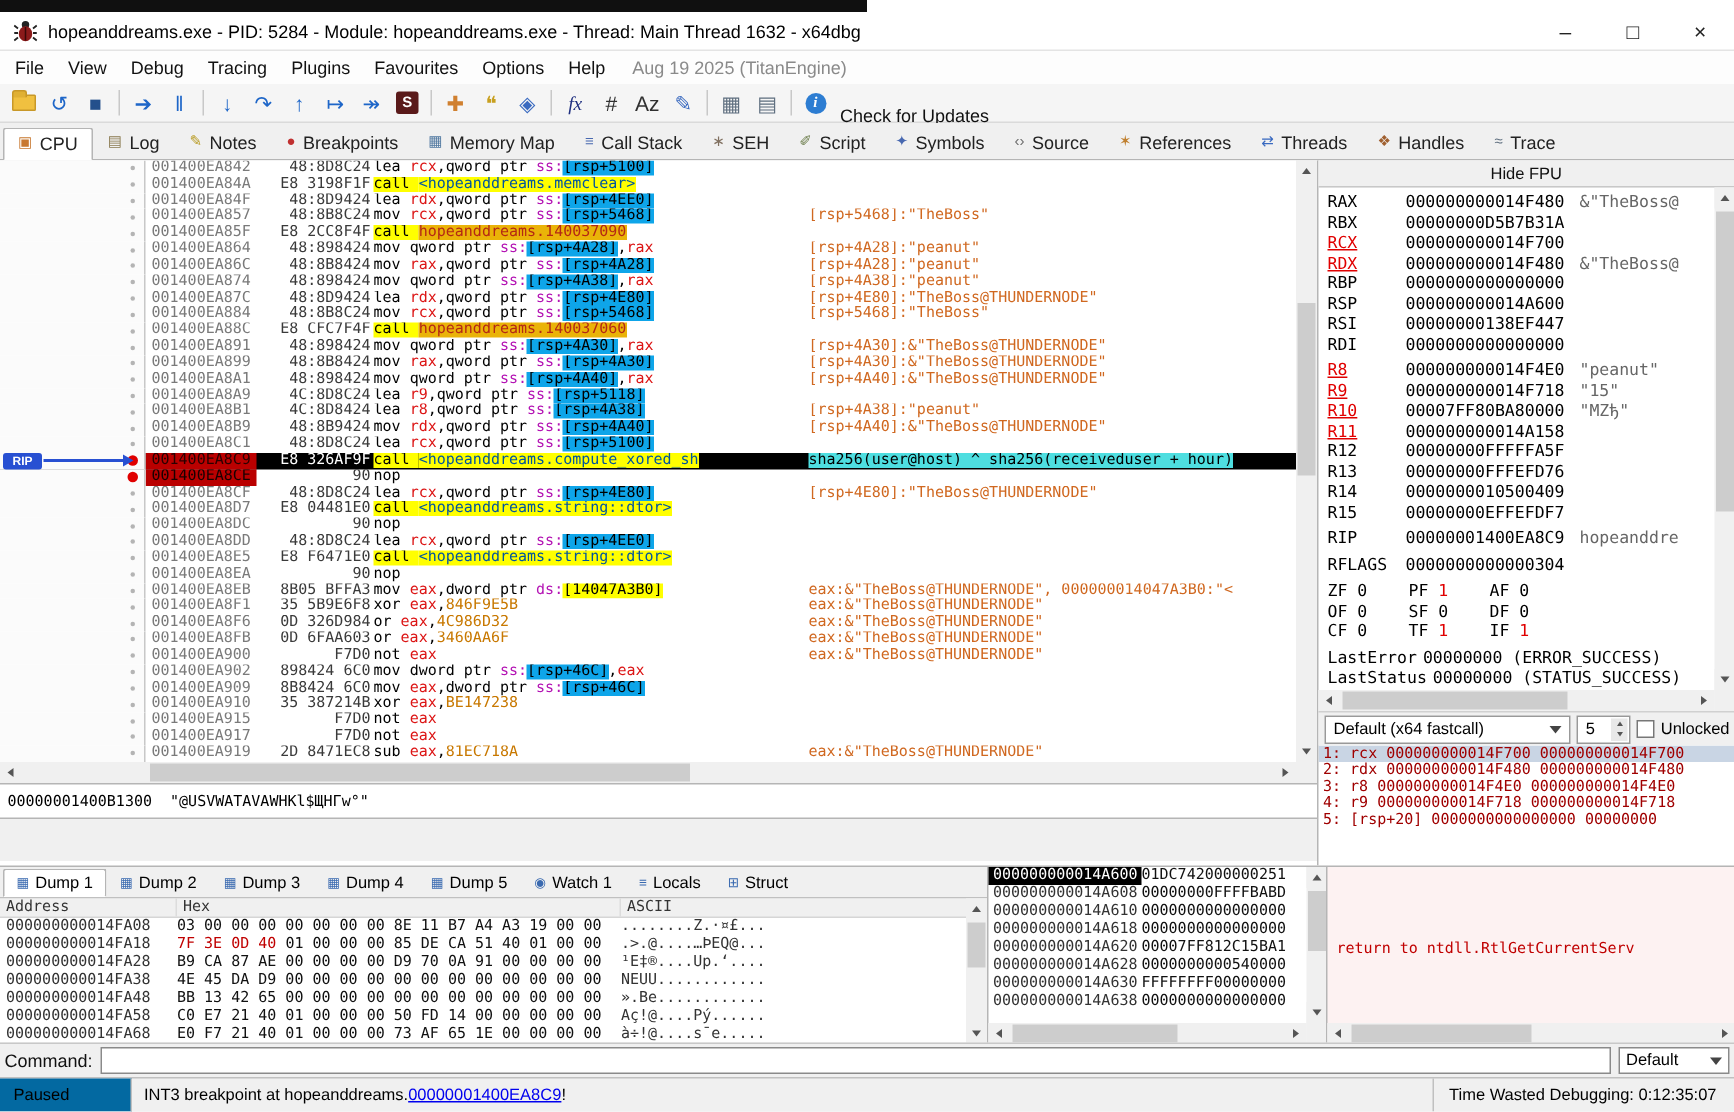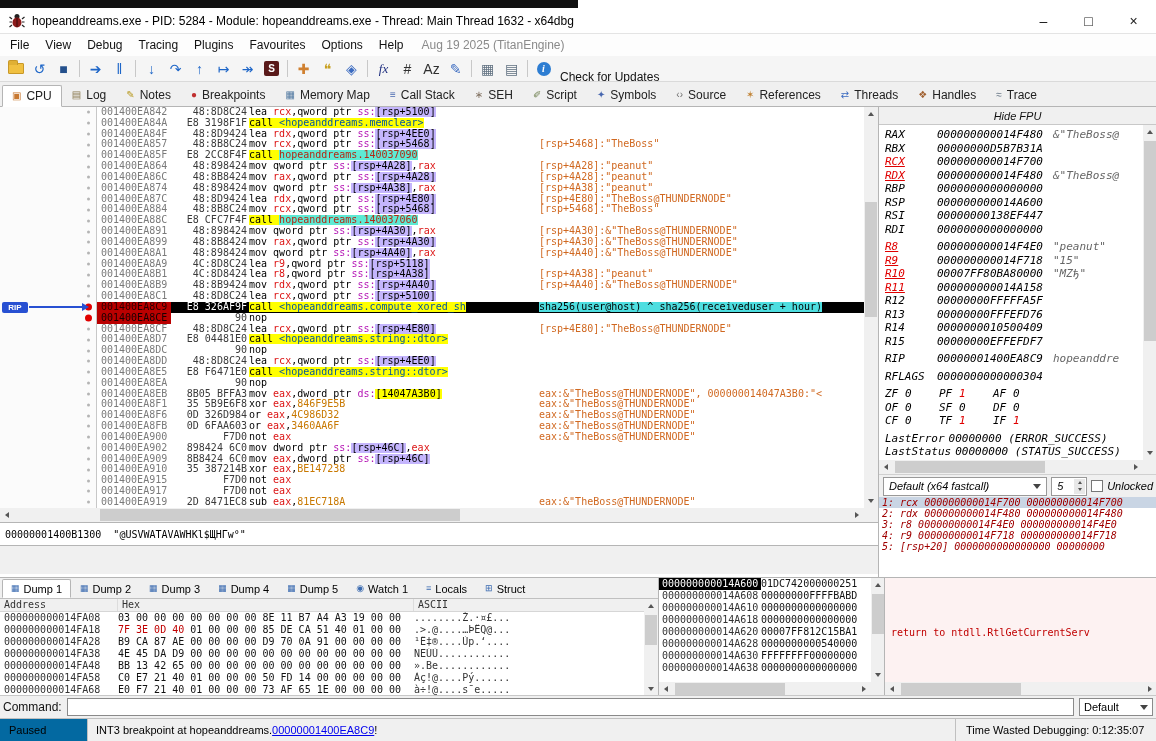--- a/index.html
+++ b/index.html
@@ -48,25 +48,25 @@
 .dbytes{width:76px;flex:none;color:#3A3A3A;padding-left:2px;overflow:hidden;font-family:"DejaVu Sans Mono",monospace;text-align:right;}
 .dinstr{width:288px;flex:none;overflow:hidden;padding-left:2px;font-family:"DejaVu Sans Mono",monospace;}
 .dcomment{flex:1;overflow:hidden;padding-left:4px;font-family:"DejaVu Sans Mono",monospace;}
 .dcomment.cc span{color:#D06820;}
 .dcomment.uc span{background:#4EDEE0;color:#000;}
 .tk-k{color:#000;}
 .tk-t{color:#000;}
 .tk-r{color:#DC1414;}
 .tk-g{color:#B414B4;}
 .tk-n{color:#C87800;}
-.tk-mb{background:#c4b5fd;color:#000;}
+.tk-mb{background:#0ea5e9;color:#000;}
 .tk-my{background:#FFFF00;color:#000;margin-top:12px;}
 .tk-ky{background:#FFFF00;color:#000;}
 .tk-sy{background:#FFFF00;color:#00559E;}
-.tk-sr{background:#5eead4;color:#B42814;}
+.tk-sr{background:#eab308;color:#B42814;}
 .drow.bp .daddr{background:#BA0000;color:#1A0000;}
 .drow.sel{background:#000;}
 .drow.sel .daddr{background:#BA0000;color:#2A0000;}
 .drow.sel .dbytes{color:#FFF;}
 .rip{position:absolute;left:2px;width:26px;height:11px;background:#2850D2;color:#fff;font-size:8px;font-weight:bold;display:flex;align-items:center;justify-content:center;border-radius:2px;z-index:3;}
 .riparrow{position:absolute;left:29px;width:58px;height:0;border-top:2px solid #2850D2;z-index:3;}
 .riparrow:after{content:"";position:absolute;right:-2px;top:-5px;width:0;height:0;border-left:7px solid #2850D2;border-top:4px solid transparent;border-bottom:4px solid transparent;}
 
 
 .sb{position:absolute;background:#F0F0F0;}
@@ -82,21 +82,21 @@
 .sbh .arr-left{left:0;}.sbh .arr-right{right:0;}
 .sbv .thumb{position:absolute;left:1px;right:1px;background:#CDCDCD;}
 .sbh .thumb{position:absolute;top:1px;bottom:1px;background:#CDCDCD;}
 .corner{position:absolute;background:#F0F0F0;width:14px;height:14px;}
 
 
 .info1{position:absolute;top:522px;left:0;width:878px;height:24px;background:#FFF;border-top:1px solid #B5B5B5;border-bottom:1px solid #B5B5B5;font-size:10px;display:flex;align-items:center;padding-left:5px;white-space:pre;}
 .info2{position:absolute;top:546px;left:0;width:878px;height:31px;background:#FFF;font-size:10px;padding:4px 5px;border-bottom:1px solid #B5B5B5;white-space:pre;margin-top:28px;}
 
 
-.regpane{position:absolute;top:107px;left:878px;width:278px;height:470px;background:#FFF;border-left:1px solid #B5B5B5;font-style:italic;}
+.regpane{position:absolute;top:107px;left:878px;width:278px;height:470px;background:#FFF;border-left:1px solid #B5B5B5;}
 .fpubar{height:18px;background:#F0F0F0;border-bottom:1px solid #C8C8C8;display:flex;align-items:center;justify-content:center;font-size:11px;color:#111;}
 .regs{position:absolute;top:18px;left:0;width:264px;height:335px;overflow:hidden;padding-top:3px;font-size:11px;}
 .reg{display:flex;height:13.5px;line-height:13.5px;padding-left:6px;white-space:pre;}
 .rn{display:inline-block;min-width:52px;padding-right:4px;color:#000;}
 .reg.chg .rn{color:#E00000;text-decoration:underline;}
 .rv{color:#000;}
 .rx{color:#666;margin-left:10px;}
 .reggap{height:4px;}
 .flagrow{display:flex;height:13.5px;line-height:13.5px;padding-left:6px;font-family:"DejaVu Sans Mono",monospace;font-size:11px;}
 .flag{width:54px;white-space:pre;}

